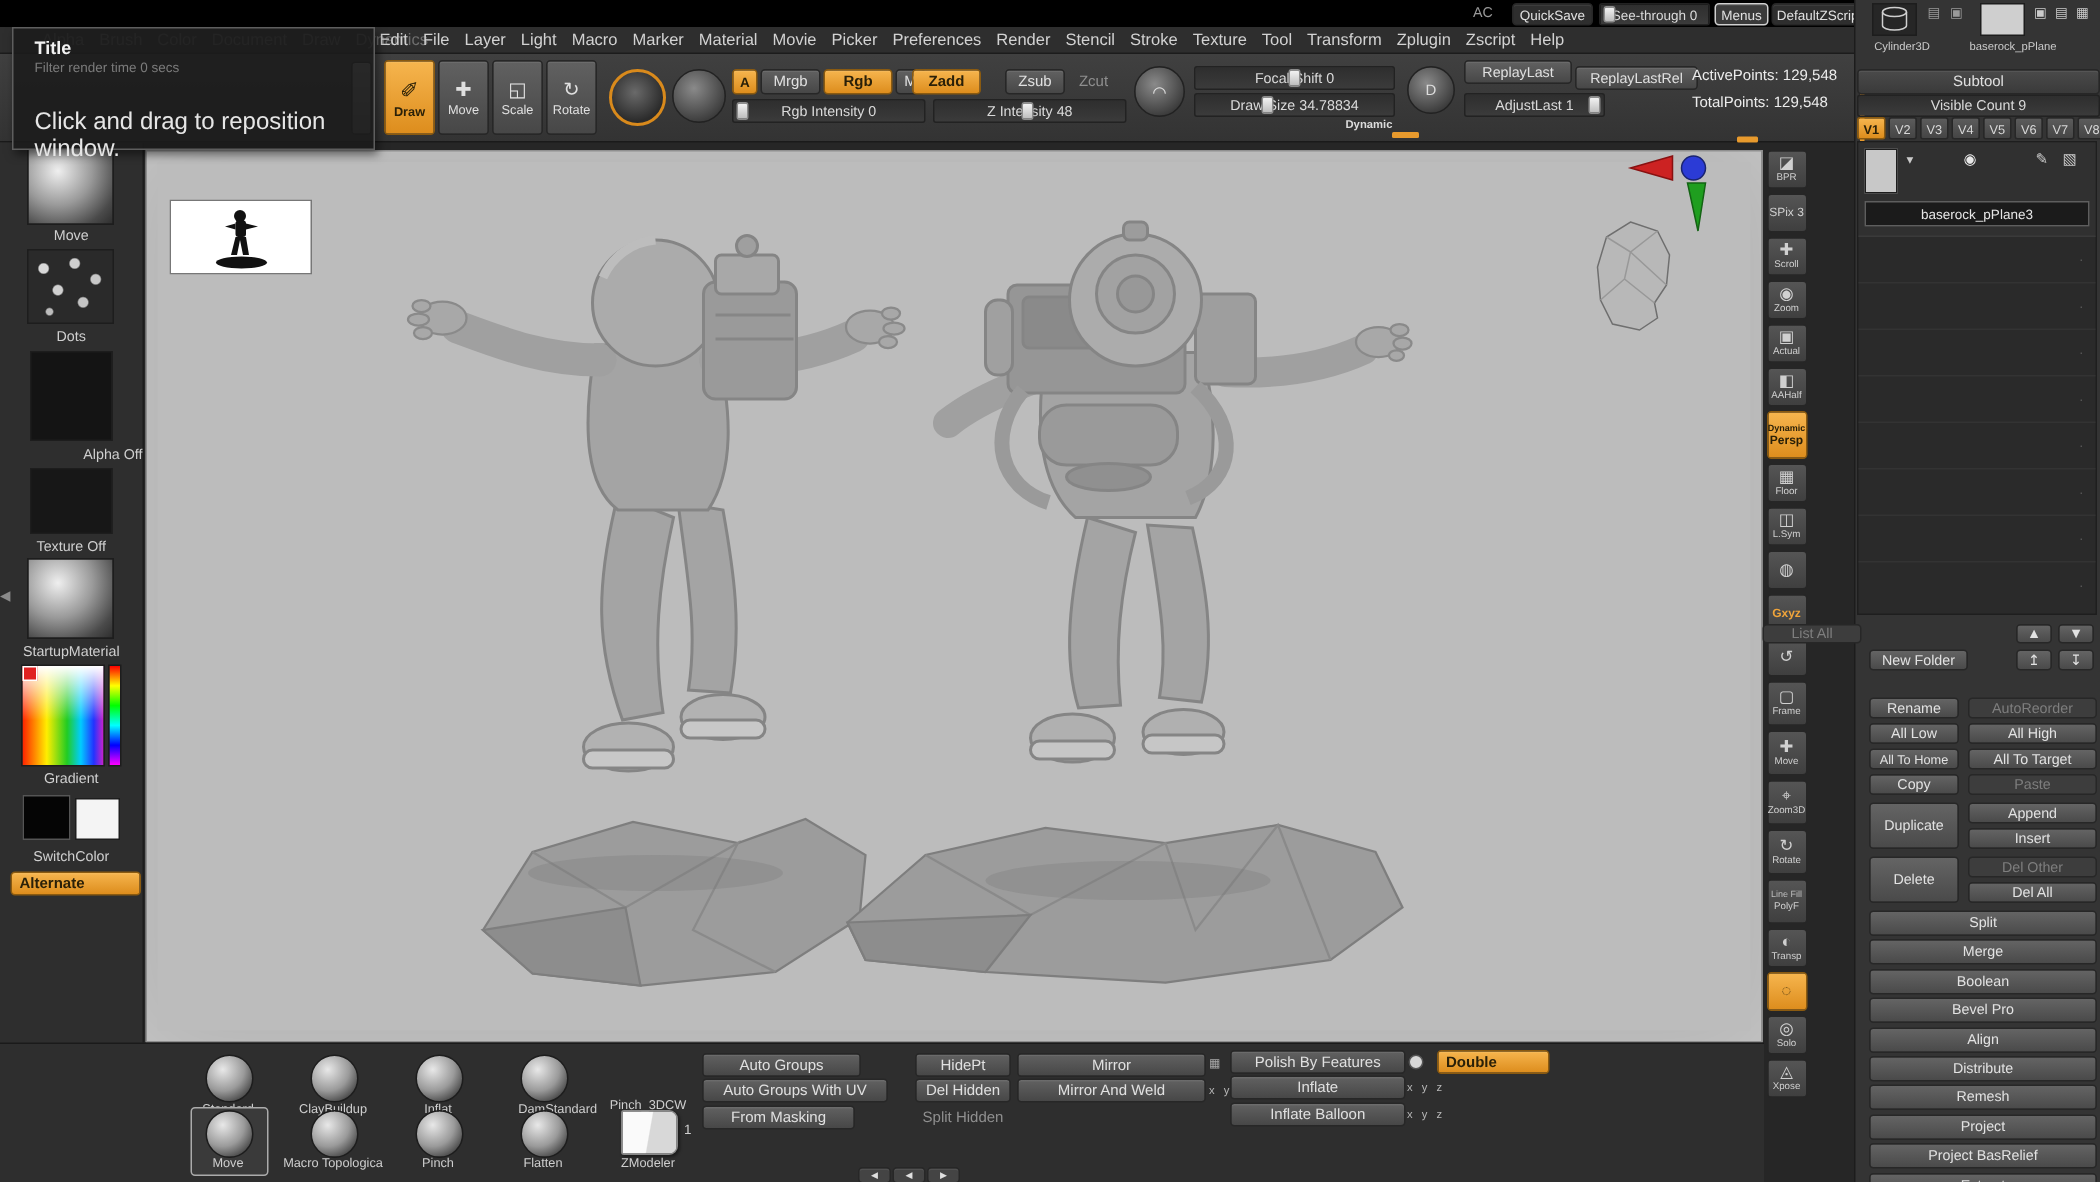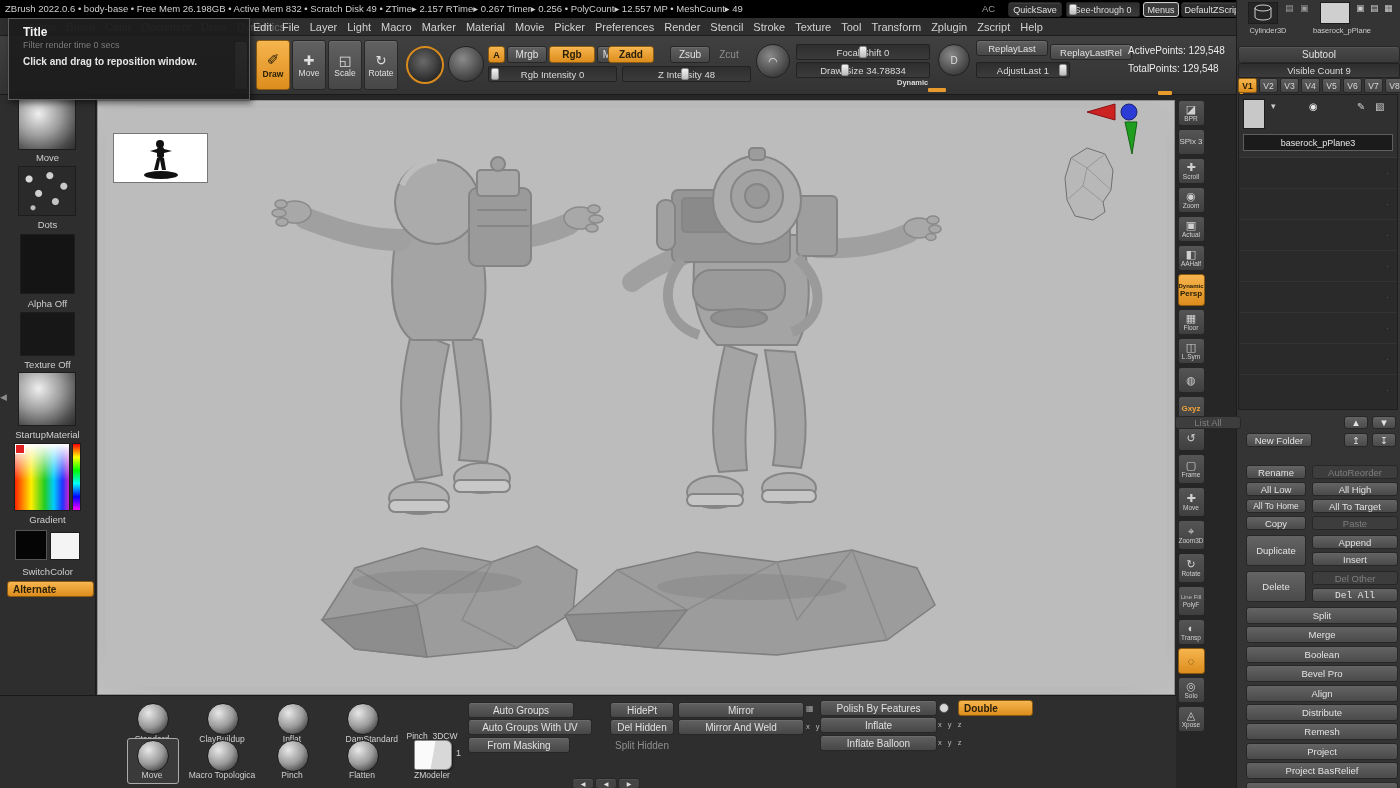--- a/index.html
+++ b/index.html
@@ -57,21 +57,20 @@
        background:radial-gradient(circle at 40% 35%,#8a8a8a,#3c3c3c 75%);display:flex;align-items:center;justify-content:center;
        color:#ddd;font-size:11px;}
   .tooltip{position:absolute;left:8px;top:18px;width:242px;height:82px;background:rgba(28,28,28,.9);
        border:1px solid #5e5e5e;box-shadow:2px 3px 6px rgba(0,0,0,.5);z-index:50;padding:6px 14px;box-sizing:border-box;}
   .orangetick{position:absolute;background:#e89a2d;border-radius:1px;}
 </style>
 </head>
 <body>
 
 <div class="abs" style="left:0;top:0;width:1244px;height:18px;background:#000;">
-  <span class="lbl" style="left:5px;top:3px;font-size:9.5px;color:#cfcfcf;">ZBrush 2022.0.6  •  body-base  •  Free Mem 26.198GB  •  Active Mem 832  •  Scratch Disk 49  •  ZTime▸ 2.157  RTime▸ 0.267  Timer▸ 0.256  •  PolyCount▸ 12.557 MP  •  MeshCount▸ 49</span>
   <span class="lbl" style="left:982px;top:3px;font-size:9.5px;color:#9a9a9a;">AC</span>
   <div class="btn" style="left:1008px;top:2px;width:52px;height:13px;font-size:9px;background:#2e2e2e;">QuickSave</div>
   <div class="slider" style="left:1066px;top:2px;width:72px;height:13px;font-size:9px;">
     <span>See-through 0</span>
     <span class="knob" style="left:2px;"></span>
   </div>
   <div class="btn" style="left:1143px;top:2px;width:34px;height:13px;font-size:9px;border-color:#cfcfcf;background:#3a3a3a;">Menus</div>
   <div class="btn" style="left:1181px;top:2px;width:62px;height:13px;font-size:9px;background:#2e2e2e;">DefaultZScript</div>
 </div>
 
@@ -103,21 +102,21 @@
     <div class="menuitem">Tool</div>
     <div class="menuitem">Transform</div>
     <div class="menuitem">Zplugin</div>
     <div class="menuitem">Zscript</div>
     <div class="menuitem">Help</div>
   </div>
 
 <div class="tooltip">
   <div style="font-size:12px;font-weight:bold;color:#f2f2f2;">Title</div>
   <div style="font-size:9px;color:#7b7b7b;margin-top:1px;">Filter render time 0 secs</div>
-  <div style="font-size:10px;color:#e6e6e6;margin-top:6px;font-weight:bold;">Click and drag to reposition window.</div>
+  <div style="font-size:16px;color:#e6e6e6;margin-top:23px;">Click and drag to reposition window.</div>
 </div>
 
 <div class="abs" style="left:0;top:36px;width:1244px;height:59px;background:linear-gradient(#404040,#333);border-bottom:1px solid #1a1a1a;box-sizing:border-box;">
 
   <div class="btn" style="left:234px;top:5px;width:12px;height:47px;background:linear-gradient(#9a9a9a,#6a6a6a);"></div>
 
   <div class="btn orange" style="left:256px;top:4px;width:32px;height:48px;flex-direction:column;">
     <span style="font-size:15px;">✐</span>
     <span style="font-size:8.5px;">Draw</span>
   </div>
@@ -183,21 +182,21 @@
 <div class="abs" style="left:0;top:95px;width:96px;height:693px;background:#2e2e2e;border-right:1px solid #1d1d1d;box-sizing:border-box;">
 </div>
 <div class="thumb sphere" style="left:18px;top:98px;width:58px;height:52px;background-color:#222;"></div>
 <div class="lplabel" style="left:0;top:152px;">Move</div>
 
 <div class="thumb" style="left:18px;top:166px;width:58px;height:50px;background-color:#2a2a2a;
      background-image:radial-gradient(circle at 18% 25%,#d8d8d8 3px,transparent 4px),radial-gradient(circle at 55% 18%,#cfcfcf 3px,transparent 4px),radial-gradient(circle at 80% 40%,#c8c8c8 3px,transparent 4px),radial-gradient(circle at 35% 55%,#d0d0d0 3px,transparent 4px),radial-gradient(circle at 65% 72%,#c4c4c4 3px,transparent 4px),radial-gradient(circle at 25% 85%,#bcbcbc 2px,transparent 3px);"></div>
 <div class="lplabel" style="left:0;top:219px;">Dots</div>
 
 <div class="thumb" style="left:20px;top:234px;width:55px;height:60px;background:#141414;"></div>
-<div class="lplabel" style="left:0;top:298px;">Alpha Off</div>
+<div class="lplabel" style="left:0;top:298px;text-align:right;">Alpha Off</div>
 
 <div class="thumb" style="left:20px;top:312px;width:55px;height:44px;background:#171717;"></div>
 <div class="lplabel" style="left:0;top:359px;">Texture Off</div>
 
 <div class="thumb sphere" style="left:18px;top:372px;width:58px;height:54px;background-color:#222;"></div>
 <div class="lplabel" style="left:0;top:429px;">StartupMaterial</div>
 
 <div class="thumb" style="left:14px;top:443px;width:56px;height:68px;
      background-image:linear-gradient(to bottom,#ffffff 0%,rgba(255,255,255,0) 55%),linear-gradient(to right,#ff2200,#ffee00 30%,#22cc22 55%,#00ccff 72%,#2233ff 88%,#cc22cc 100%);"></div>
 <div class="thumb" style="left:72px;top:443px;width:9px;height:68px;
@@ -485,21 +484,21 @@
 <div class="pbtn" style="left:1312px;top:482px;width:86px;">All High</div>
 <div class="pbtn" style="left:1246px;top:499px;width:60px;font-size:8.5px;">All To Home</div>
 <div class="pbtn" style="left:1312px;top:499px;width:86px;">All To Target</div>
 <div class="pbtn" style="left:1246px;top:516px;width:60px;">Copy</div>
 <div class="pbtn dis" style="left:1312px;top:516px;width:86px;">Paste</div>
 <div class="pbtn" style="left:1246px;top:535px;width:60px;height:31px;">Duplicate</div>
 <div class="pbtn" style="left:1312px;top:535px;width:86px;">Append</div>
 <div class="pbtn" style="left:1312px;top:552px;width:86px;">Insert</div>
 <div class="pbtn" style="left:1246px;top:571px;width:60px;height:31px;">Delete</div>
 <div class="pbtn dis" style="left:1312px;top:571px;width:86px;">Del Other</div>
-<div class="pbtn" style="left:1312px;top:588px;width:86px;font-family:Liberation Mono, monospace;">Del All</div>
+<div class="pbtn" style="left:1312px;top:588px;width:86px;">Del All</div>
 
 <div id="tool-stack">
     <div class="tbtn">Split</div>
     <div class="tbtn">Merge</div>
     <div class="tbtn">Boolean</div>
     <div class="tbtn">Bevel Pro</div>
     <div class="tbtn">Align</div>
     <div class="tbtn">Distribute</div>
     <div class="tbtn">Remesh</div>
     <div class="tbtn">Project</div>

